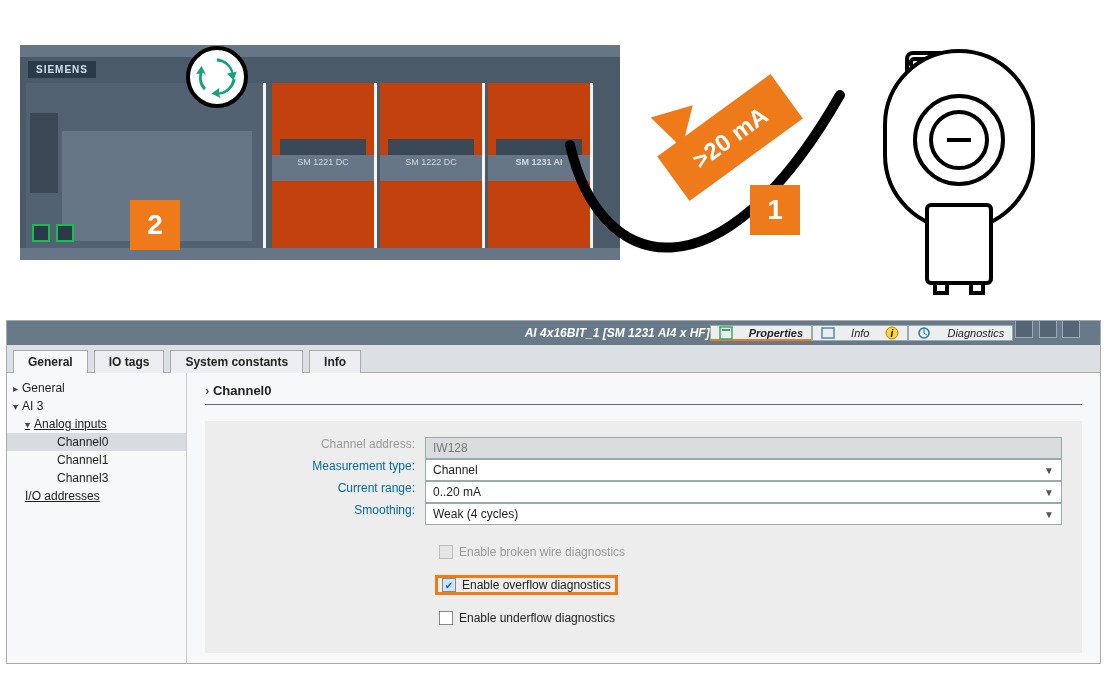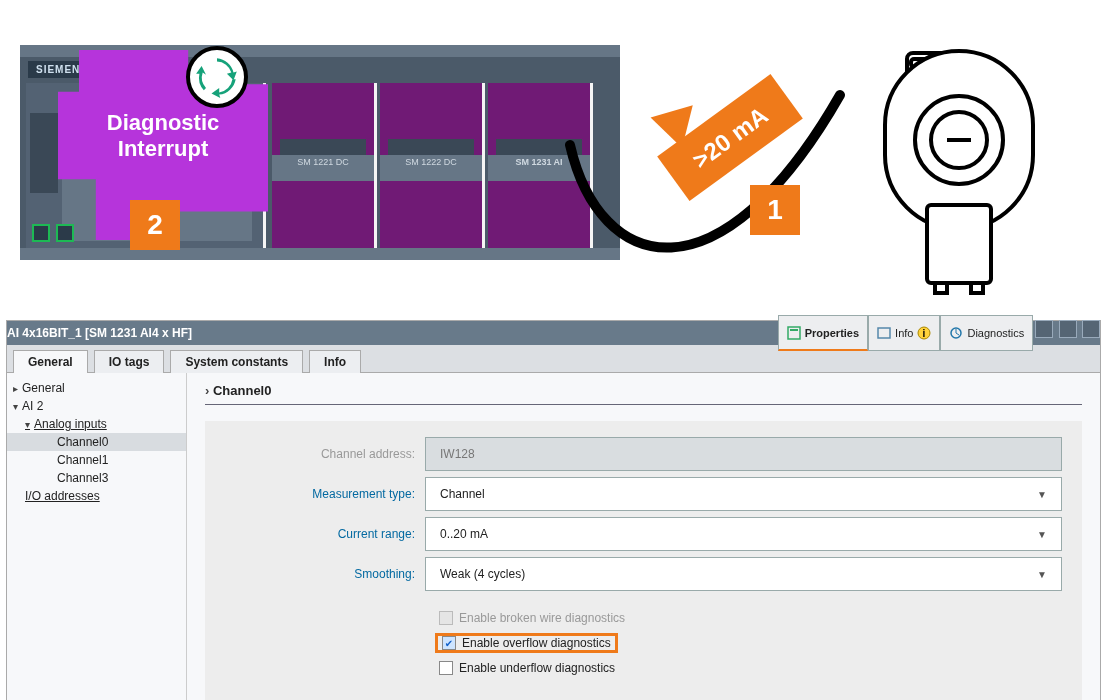--- a/index.html
+++ b/index.html
@@ -22,21 +22,21 @@
   .cpu {
     position: absolute; left: 6px; top: 38px; width: 240px; height: 165px;
     background: #536273; border-right: 3px solid #f5f5f5;
   }
   .cpu .led-col { position: absolute; left: 4px; top: 30px; width: 28px; height: 80px; background: #3a4856; }
   .cpu .body { position: absolute; left: 36px; top: 48px; width: 190px; height: 110px; background: #667686; }
   .cpu .ports { position: absolute; left: 6px; bottom: 6px; display: flex; gap: 6px; }
   .cpu .ports span { width: 18px; height: 18px; border: 2px solid #1db954; background: #2b3a49; display: inline-block; }
   .mod {
     position: absolute; top: 38px; width: 105px; height: 165px;
-    background: #701a75; border-right: 3px solid #f5f5f5;
+    background: #c2410c; border-right: 3px solid #f5f5f5;
   }
   .mod.m1 { left: 252px; }
   .mod.m2 { left: 360px; }
   .mod.m3 { left: 468px; font-weight: bold; }
   .mod .label { position: absolute; top: 72px; left: 0; right: 0; height: 26px; background: #667686; color: #cfd8e0; font-size: 9px; text-align: center; padding-top: 2px; }
   .slot-row { position:absolute; top: 56px; left:8px; right:8px; height:10px; background:#3a4856; }
   .slot-row2 { top: 66px; }
 
   .interrupt-overlay {
     position: absolute; left: 58px; top: 50px; width: 210px; height: 190px;
@@ -70,27 +70,27 @@
     pointer-events: none;
   }
   .transmitter {
     position: absolute; right: 60px; top: 45px; width: 170px; height: 250px;
   }
 
   
   .panel { border: 1px solid #aaa; margin: 0 6px 6px 6px; }
   .titlebar {
     background: #687a8a; color: #fff; height: 24px; line-height: 24px;
-    padding: 0 0; display: flex; justify-content: space-between; align-items:center;
-    font-weight: bold; font-size: 12px;
+    padding: 0 20px; display: flex; justify-content: flex-end; align-items:center;
+    font-weight: bold; font-size: 12px; font-style: italic;
   }
   .titlebar .right-btns { display: flex; gap: 0; align-items:center; }
   .titlebar .btn {
-    background: #edeef0; color: #222; height: 36px; padding: 0 8px;
-    display:flex; align-items:center; gap:4px; border: 1px solid #9aa;
+    background: #edeef0; color: #222; height: 16px; padding: 0 8px;
+    display:flex; align-items:center; gap:16px; border: 1px solid #9aa;
     font-weight: normal; cursor: pointer; font-size: 11px;
   }
   .titlebar .btn.sel { border-bottom: 2px solid #ef7a1a; font-weight: bold; }
   .titlebar .winctl span { width:18px; height:18px; background:#556574; display:inline-block; margin-left:2px; border:1px solid #9ab; }
   .ico { width:14px; height:14px; display:inline-block; }
 
   .tabstrip { background: #dcdfe3; padding: 4px 6px 0 6px; display:flex; gap:6px; border-bottom:1px solid #aaa; }
   .tabstrip .tab {
     background: #eceef1; border: 1px solid #aaa; border-bottom: none;
     padding: 4px 14px; font-weight: bold; cursor:pointer; position:relative; top:1px;
@@ -108,31 +108,31 @@
   .tree .item.sel { background: #d8dce0; }
   .tree .caret::before { content: "▸"; margin-right: 4px; color:#444; font-size:10px; }
   .tree .caret.open::before { content: "▾"; }
 
   .detail { flex: 1; padding: 10px 18px; }
   .detail h3 { font-size: 13px; font-weight: bold; margin-bottom: 6px; }
   .detail h3::before { content: "› "; color:#444; }
   .underline { border-bottom: 1px solid #667; margin-bottom: 16px; margin-top:4px; }
   .detail .inner { background:#ededed; padding: 16px 20px 26px 20px; }
 
-  .form-row { display:flex; align-items:center; margin-bottom: 6px; }
+  .form-row { display:flex; }
   .form-row label { width: 200px; text-align: right; padding-right: 10px; color:#0369a1; }
   .form-row.disabled label { color:#999; }
   .form-row .field {
-    flex: 1; height: 34px; border:1px solid #9aa; background:#fff; padding: 2px 14px;
+    flex: 1; height: 22px; border:1px solid #9aa; background:#fff; padding: 2px 7px;
     font-size: 12px; display:flex; align-items:center; justify-content:space-between;
   }
   .form-row .field.readonly { background:#d9dde0; color:#777; }
   .form-row .field .dd { color:#555; font-size:10px; cursor:pointer; }
 
-  .checks { margin: 18px 0 0 210px; display:flex; flex-direction:column; gap:6px; }
+  .checks { margin: 18px 0 0 210px; display:flex; flex-direction:column; gap:14px; }
   .check-row { display:flex; align-items:center; gap:6px; padding:2px 4px; }
   .check-row.disabled { color:#999; }
   .check-row.hl { border: 3px solid #ef7a1a; width: max-content; padding: 0 4px; }
   .chk { width:14px; height:14px; border:1px solid #888; background:#fff; display:inline-flex; align-items:center; justify-content:center; font-size:10px; color:#1260c9; cursor:pointer; }
   .chk.disabled { background:#e5e5e5; border-color:#bbb; cursor:default; }
   .chk.checked { background:#cde4ff; }
 </style>
 </head>
 <body>
 
@@ -164,26 +164,20 @@
 DC</div>
     </div>
     <div class="mod m3">
       <div class="slot-row"></div>
         <div class="slot-row slot-row2"></div>
       <div class="label">SM 1231
 AI</div>
     </div>
   </div>
 
-  <div class="interrupt-overlay">
-    <div class="txt">
-      <span>Diagnostic</span><br>
-      <span>Interrupt</span>
-    </div>
-  </div>
   <div class="interrupt-badge">
     <svg viewBox="0 0 40 40" width="44" height="44">
       <path d="M20 6 A14 14 0 0 1 33 16 l-4 1 6 6 3-8 -3 1 A17 17 0 0 0 20 3z" fill="#16a27a"></path>
       <path d="M34 22 A14 14 0 0 1 22 34 l0-4 -7 5 8 4 -1-3 A17 17 0 0 0 37 22z" fill="#16a27a"></path>
       <path d="M10 30 A14 14 0 0 1 7 16 l3 2 -4-8 -5 7 3 0 A17 17 0 0 0 8 32z" fill="#16a27a"></path>
     </svg>
   </div>
 
   <svg class="cable" viewBox="0 0 340 250">
     <path d="M10 90 C 40 220, 160 250, 280 40" stroke="#000" stroke-width="10" fill="none" stroke-linecap="round"></path>
@@ -251,21 +245,21 @@
   <div class="tabstrip">
     <div class="tab active">General</div>
     <div class="tab">IO tags</div>
     <div class="tab">System constants</div>
     <div class="tab">Info</div>
   </div>
 
   <div class="workarea">
     <div class="tree">
       <div class="item lvl0 caret">General</div>
-      <div class="item lvl0 caret open">AI 2</div>
+      <div class="item lvl0 caret open">AI 3</div>
       <div class="item lvl1 caret open">Analog inputs</div>
       <div class="item lvl3 sel">Channel0</div>
       <div class="item lvl3">Channel1</div>
       <div class="item lvl3">Channel3</div>
       <div class="item lvl1">I/O addresses</div>
     </div>
 
     <div class="detail">
       <h3>Channel0</h3>
       <div class="underline"></div>

